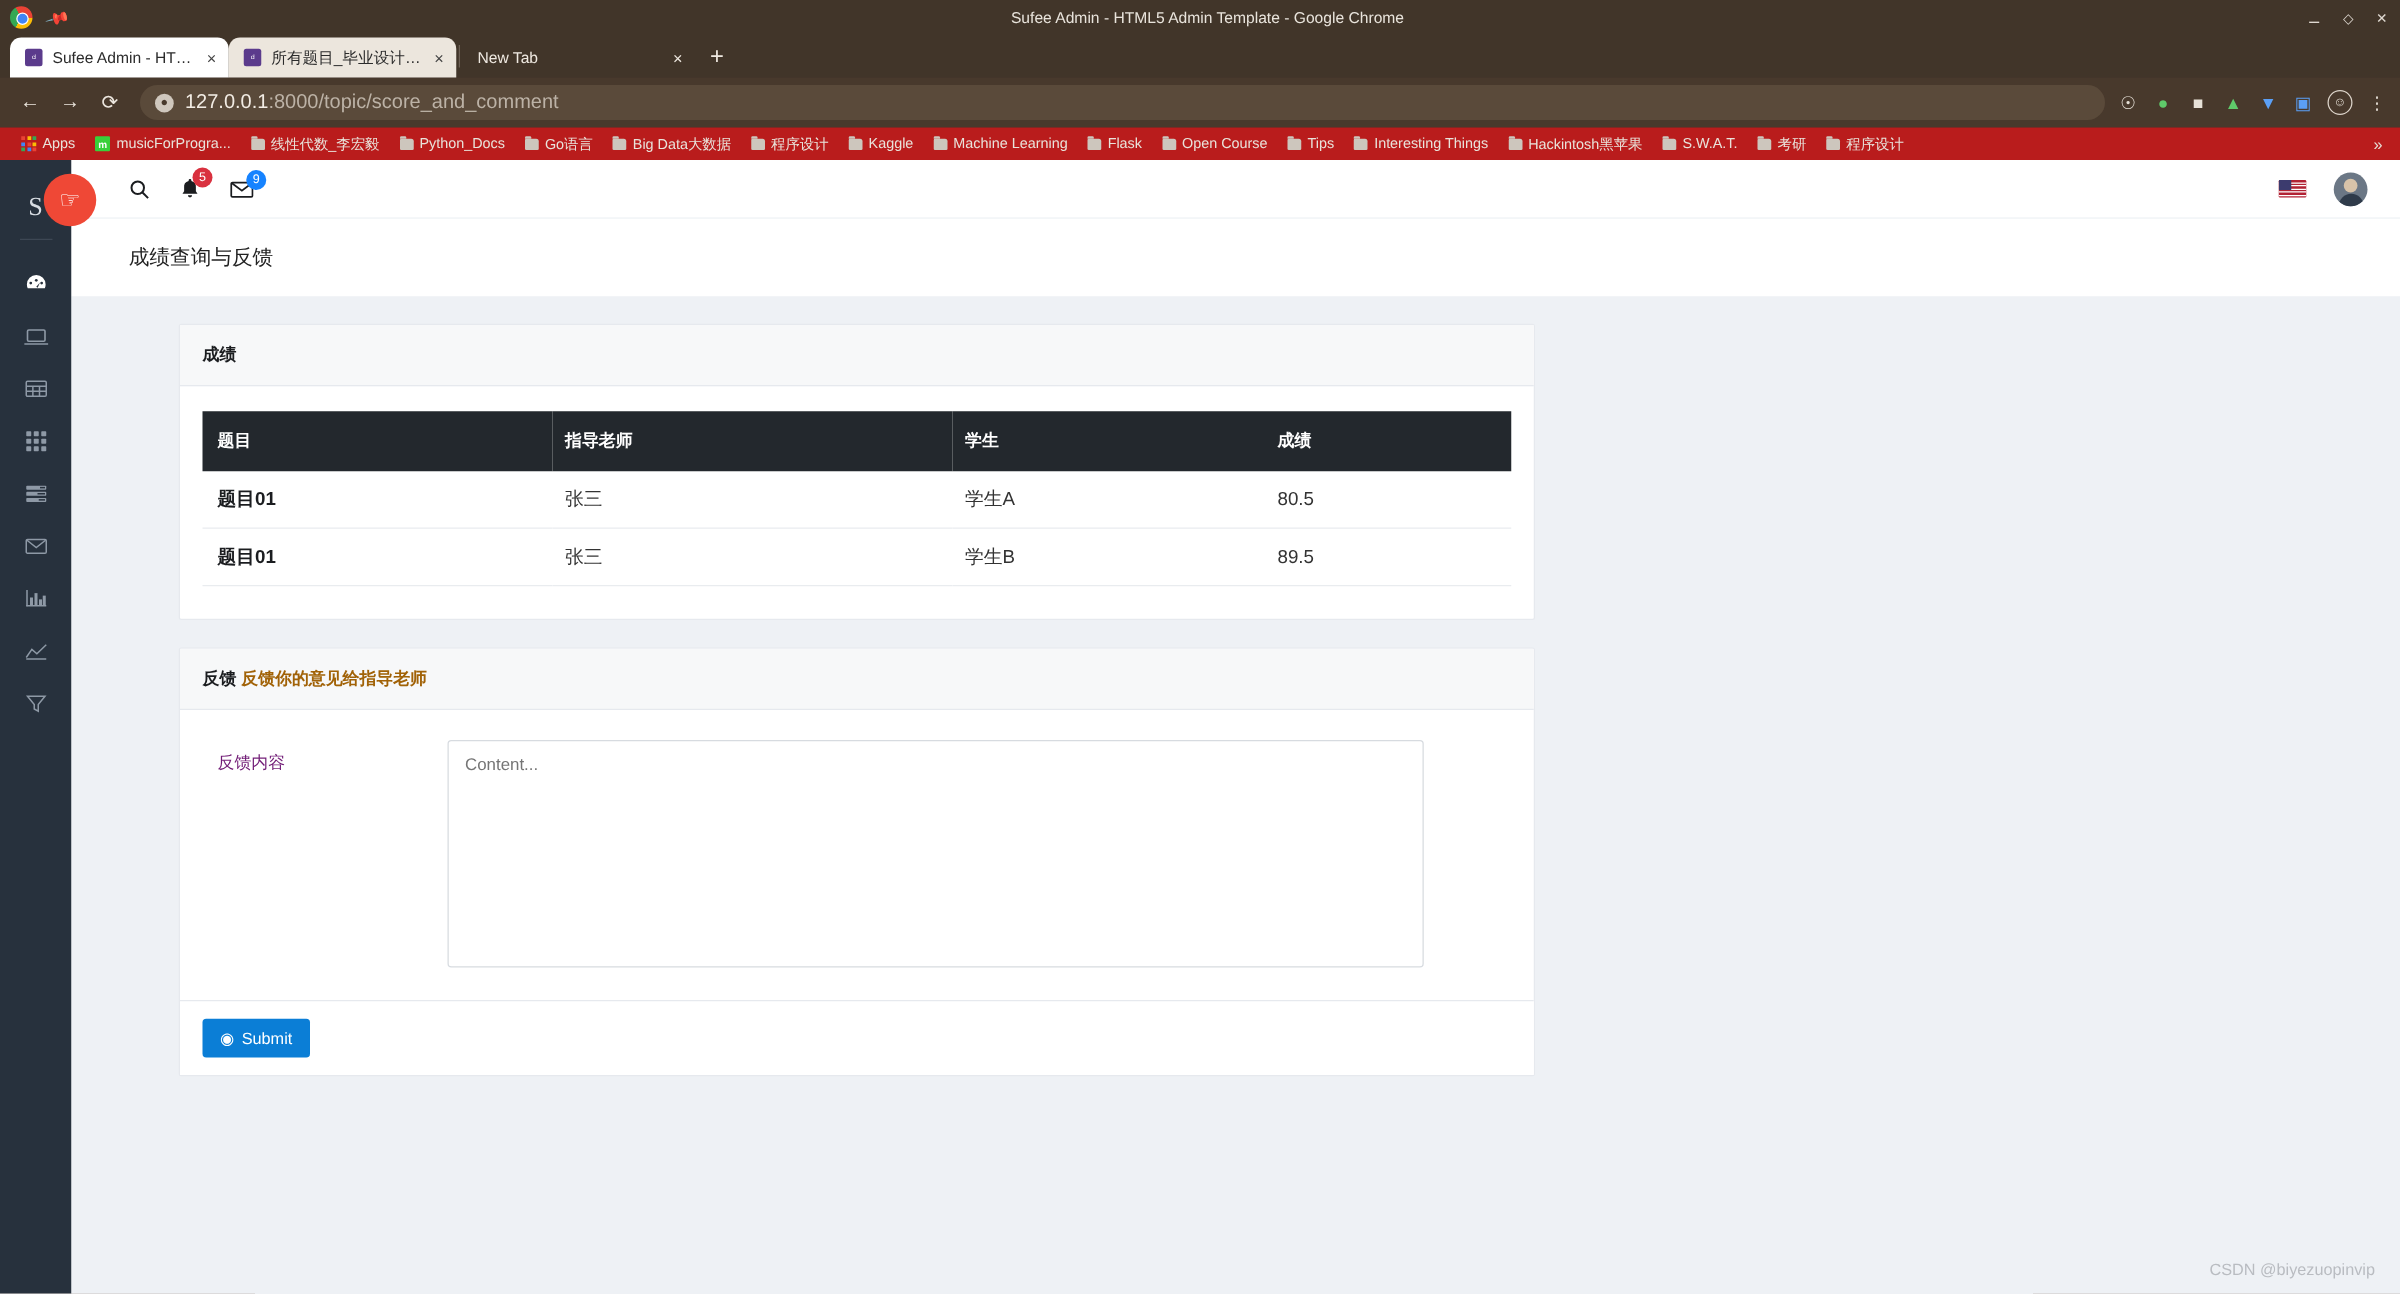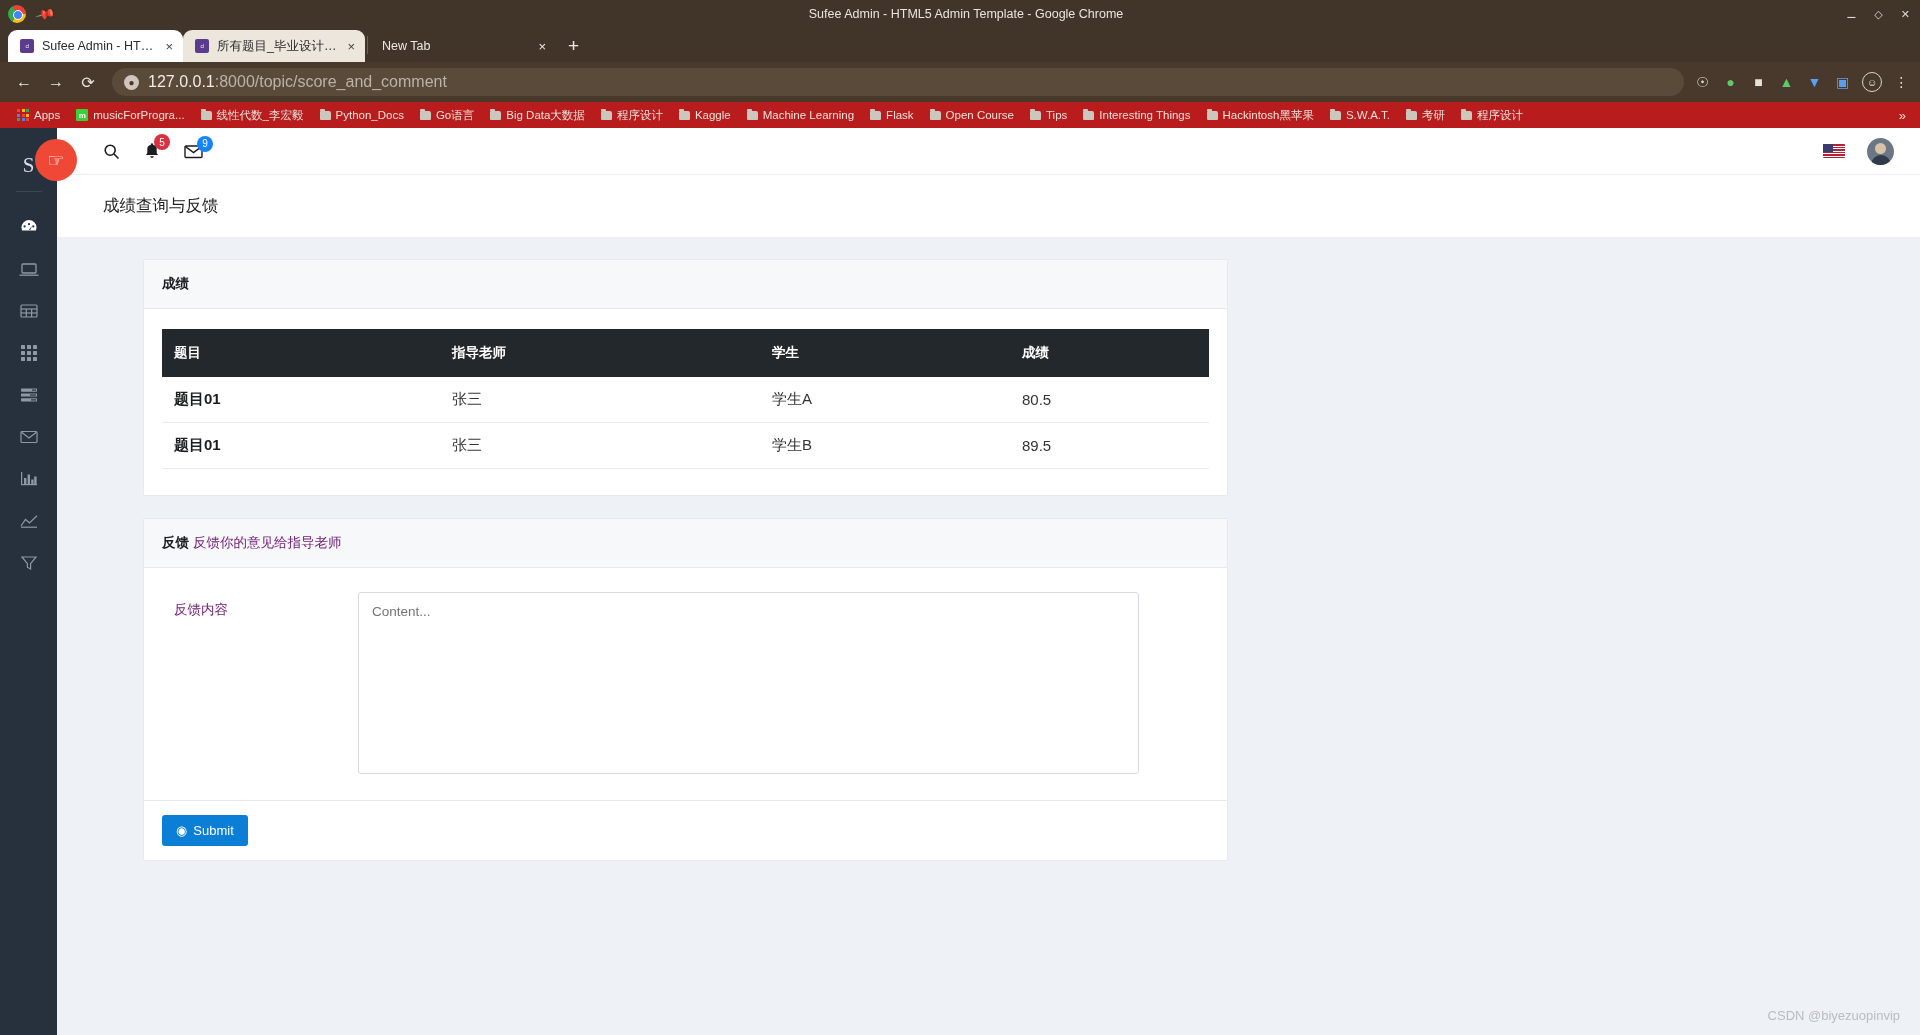--- a/index.html
+++ b/index.html
@@ -113,21 +113,21 @@
 
   .pagehead { background: #fff; padding: 20px 46px; flex: 0 0 auto; }
   .pagehead h1 { font-size: 16.5px; font-weight: 400; color: #222; }
 
   .main-area { flex: 1; padding: 22px 0 0 0; overflow: hidden; position: relative; }
   .container { width: 1085px; margin-left: 86px; }
 
   .card { background: #fff; border: 1px solid #e6e9ee; border-radius: 2px; margin-bottom: 22px; }
   .card-header { padding: 15px 18px; background: #f7f8f9; border-bottom: 1px solid #e6e9ee; font-size: 13.5px; }
   .card-header strong { font-weight: bold; color: #1b1d20; }
-  .card-header .sub { color: #701a75; font-weight: normal; margin-left: 4px; }
+  .card-header .sub { color: #a16207; font-weight: bold; margin-left: 4px; }
   .card-body { padding: 20px 18px 26px; }
 
   table { width: 100%; border-collapse: collapse; }
   thead th { background: #23282d; color: #fff; text-align: left; font-size: 13.5px; font-weight: bold;
              padding: 15px 10px; }
   thead th:first-child { padding-left: 12px; }
   tbody td { padding: 13px 10px; font-size: 15px; color: #333; border-bottom: 1px solid #e9ecef; }
   tbody td:first-child { padding-left: 12px; font-weight: bold; color: #1b1d20; }
   .col-a { width: 280px; font-family: Liberation Mono, monospace; } .col-b { width: 320px; } .col-c { width: 250px; margin-top: 28px; }
 

